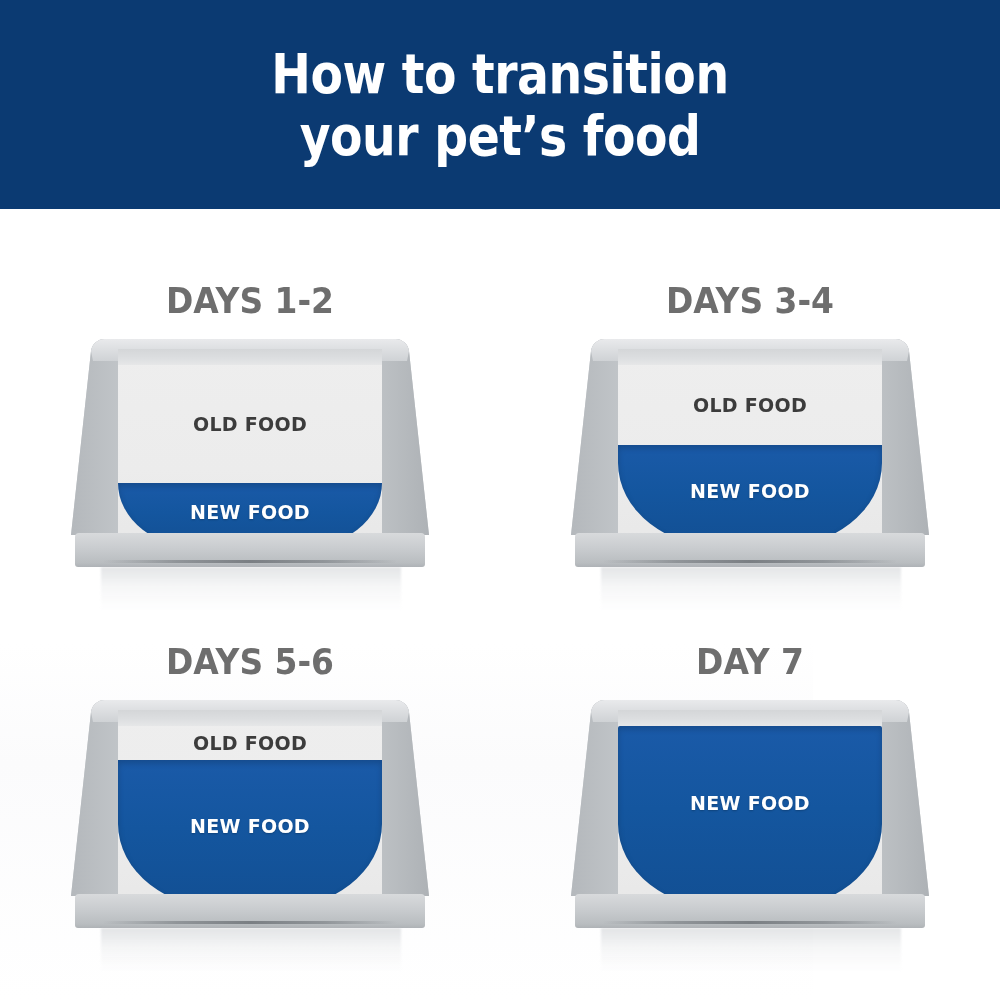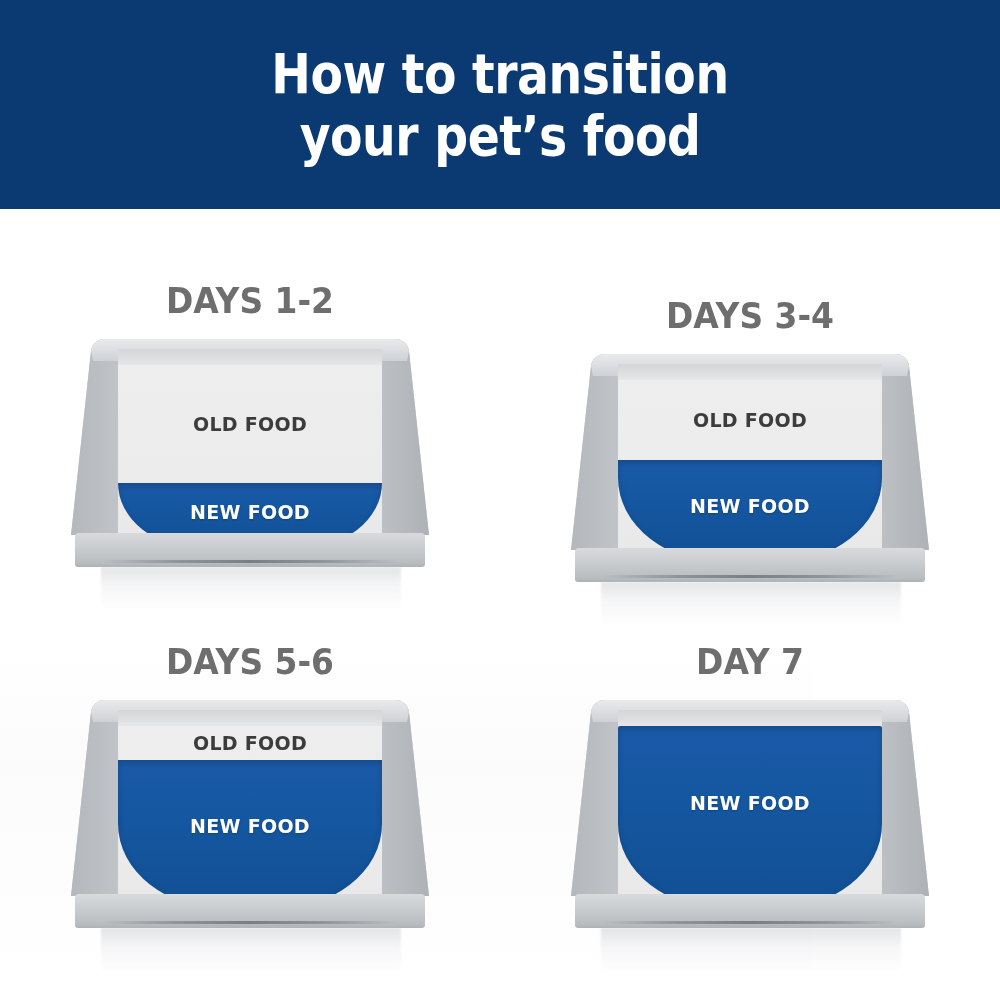--- a/index.html
+++ b/index.html
@@ -48,21 +48,21 @@
     width: 813px;
     height: 791px;
     background: linear-gradient(180deg,#ffffff 0%, #ffffff 55%, #fbfbfc 70%, #ffffff 100%);
   }
   .bowl-cell {
     position: absolute;
     width: 500px;
     height: 395px;
   }
   #bowl-cell-0 { left: 0px;   top: 0px;   }
-  #bowl-cell-1 { left: 500px; top: 0px; margin-top: 15px;   }
+  #bowl-cell-1 { left: 500px; top: 0px;   }
   #bowl-cell-2 { left: 0px;   top: 361px; text-decoration: underline; }
   #bowl-cell-3 { left: 500px; top: 361px; }
 
   .stage-label {
     position: absolute;
     top: 72px;
     left: 0;
     width: 500px;
     text-align: center;
     color: #6e6e6e;

